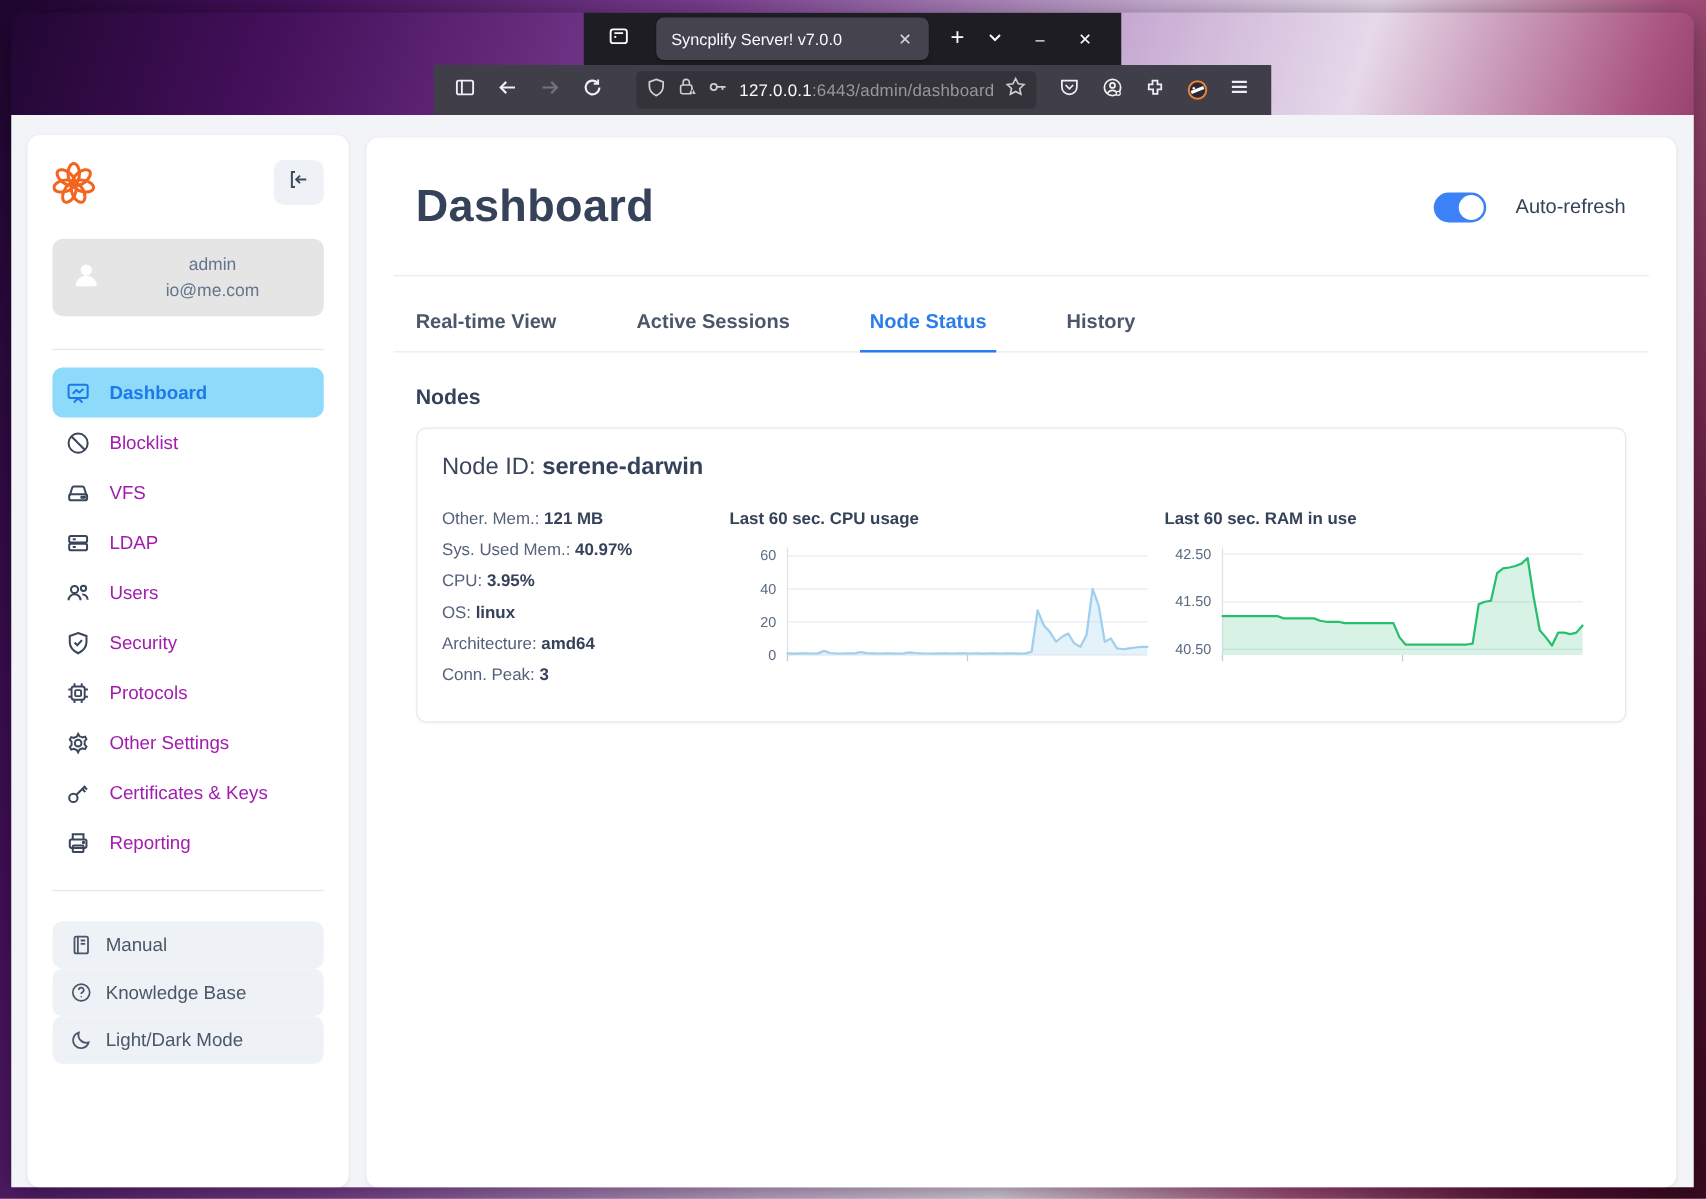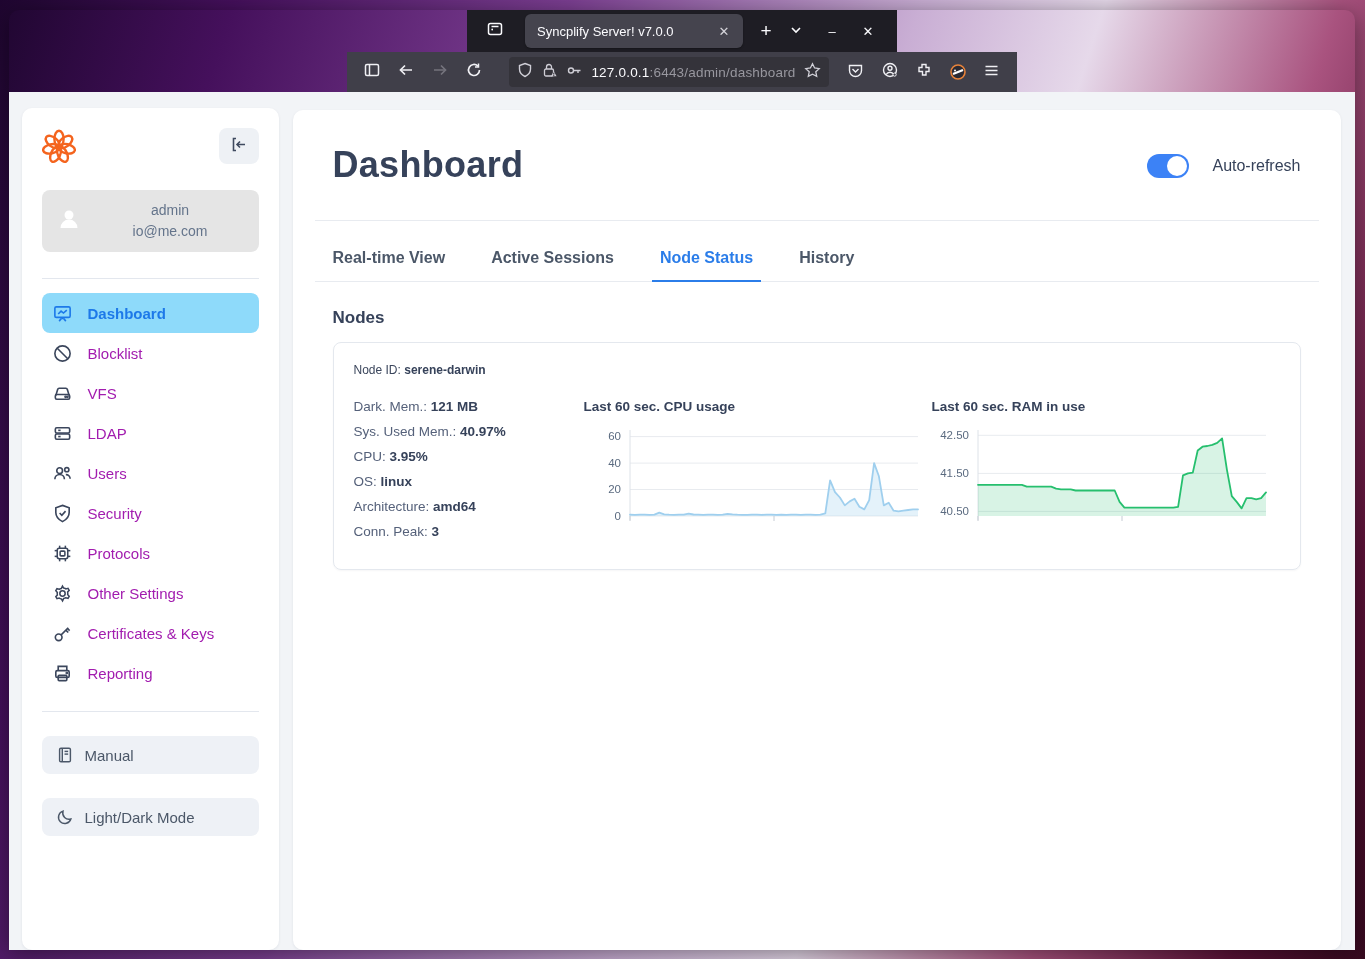--- a/index.html
+++ b/index.html
@@ -50,41 +50,41 @@
   .collapse-btn { width:40px; height:36px; background:#eef1f5; border-radius:8px; display:flex; align-items:center; justify-content:center; color:#3f4a5f; }
   .user-card { margin-top:20px; background:#e5e5e5; border-radius:8px; padding:10px 12px; display:flex; align-items:center; gap:10px; }
   .user-avatar { color:#ffffff; flex-shrink:0; }
   .user-meta { flex:1; text-align:center; color:#64748b; font-size:14px; line-height:1.5; }
   .side-divider { height:1px; background:#e3e7ee; margin:26px 0 14px 0; }
   .nav-list { display:flex; flex-direction:column; gap:0; }
   .nav-item { display:flex; align-items:center; gap:14px; padding:9px 10px; border-radius:8px; color:#a21caf; font-size:15px; }
   .nav-item .nv-icon { width:22px; height:22px; display:flex; align-items:center; justify-content:center; color:#3b465c; flex-shrink:0; }
   .nav-item.active { background:#8edafa; color:#1d79e9; font-weight:700; }
   .nav-item.active .nv-icon { color:#1d79e9; }
-  .side-footer { display:flex; flex-direction:column; gap:24px; margin-top:10px; }
+  .side-footer { display:flex; flex-direction:column; gap:0; margin-top:10px; }
   .side-btn { background:#eef1f6; border-radius:8px; padding:10px 14px; display:flex; align-items:center; gap:11px; color:#4b5768; font-size:15px; }
   .side-btn .nv-icon { width:18px; height:18px; display:flex; align-items:center; justify-content:center; }
 
   .main { flex:1; margin:18px 17px 0 14px; padding:34px 22px 20px 22px; overflow:hidden; }
   .main-header { display:flex; align-items:flex-start; justify-content:space-between; padding:0 18px; }
   .page-title { font-size:36px; font-weight:800; color:#36425a; letter-spacing:.3px; }
   .autorefresh { display:flex; align-items:center; gap:23px; margin-top:10px; }
   .toggle { width:42px; height:24px; border-radius:12px; background:#3c82f6; position:relative; }
   .toggle .knob { position:absolute; top:2px; right:2px; width:20px; height:20px; border-radius:50%; background:#ffffff; }
   .autorefresh-label { font-size:16px; color:#36425a; }
   .hr { height:1px; background:#e8ebf0; margin:34px 0 0 0; }
 
-  .tabs-row { display:flex; gap:46px; padding:28px 18px 0 18px; border-bottom:1px solid #e8ebf0; }
+  .tabs-row { display:flex; gap:64px; padding:28px 18px 0 18px; border-bottom:1px solid #e8ebf0; }
   .tab-link { font-size:16px; font-weight:700; color:#4b5768; padding-bottom:14px; position:relative; }
   .tab-link.active { color:#2b7de9; }
   .tab-link.active::after { content:""; position:absolute; left:-8px; right:-8px; bottom:-1px; height:2px; background:#2b7de9; }
 
   .section-heading { font-size:17px; font-weight:800; color:#36425a; margin:26px 18px 0 18px; }
   .node-card { border:1px solid #e4e8ee; border-radius:8px; margin:14px 18px 0 18px; padding:20px 20px 30px 20px; box-shadow:0 1px 2px rgba(20,35,60,.04); }
-  .node-id-line { font-size:12px; color:#3b465c; }
+  .node-id-line { font-size:19px; color:#3b465c; }
   .node-id-line b { color:#36425a; }
   .node-body { display:flex; margin-top:22px; }
   .stats { width:230px; flex-shrink:0; display:flex; flex-direction:column; gap:10px; }
   .stat-row { font-size:13.5px; color:#55617a; }
   .stat-row b { color:#36425a; }
   .chart-block { width:348px; flex-shrink:0; }
   .chart-block + .chart-block { margin-left:0; }
   .chart-title { font-size:13.5px; font-weight:800; color:#36425a; margin-bottom:6px; }
   .chart-svg { display:block; }
 </style>
@@ -399,20 +399,30 @@
                 <rect x="4" y="2.5" width="12" height="15" rx="1.5"></rect>
                 <line x1="7" y1="2.5" x2="7" y2="17.5"></line>
                 <line x1="9.5" y1="6" x2="13.5" y2="6"></line>
                 <line x1="9.5" y1="9" x2="13.5" y2="9"></line>
               </svg>
           </span>
           <span>Manual</span>
         </div>
         <div class="side-btn">
           <span class="nv-icon">
+            <svg width="18" height="18" viewBox="0 0 20 20" fill="none" stroke="currentColor" stroke-width="1.5">
+                <circle cx="10" cy="10" r="7.5"></circle>
+                <path d="M7.8 7.8a2.2 2.2 0 1 1 3.2 2c-.7.4-1 .8-1 1.6"></path>
+                <circle cx="10" cy="13.8" r="0.7" fill="currentColor" stroke="none"></circle>
+              </svg>
+          </span>
+          <span>Knowledge Base</span>
+        </div>
+        <div class="side-btn">
+          <span class="nv-icon">
             <svg width="18" height="18" viewBox="0 0 20 20" fill="none" stroke="currentColor" stroke-width="1.6">
                 <path d="M16.5 12.2A7 7 0 0 1 7.8 3.5 7 7 0 1 0 16.5 12.2Z"></path>
               </svg>
           </span>
           <span>Light/Dark Mode</span>
         </div>
       </div>
     </div>
 
     <div class="card main">
@@ -437,21 +447,21 @@
 
       <div class="section-heading">Nodes</div>
 
       <div class="node-card">
         <div class="node-id-line">
           <span>Node ID:</span>
           <b>serene-darwin</b>
         </div>
         <div class="node-body">
           <div class="stats">
-            <div class="stat-row"><span>Dark. Mem.:</span> <b>121 MB</b></div>
+            <div class="stat-row"><span>Other. Mem.:</span> <b>121 MB</b></div>
             <div class="stat-row"><span>Sys. Used Mem.:</span> <b>40.97%</b></div>
             <div class="stat-row"><span>CPU:</span> <b>3.95%</b></div>
             <div class="stat-row"><span>OS:</span> <b>linux</b></div>
             <div class="stat-row"><span>Architecture:</span> <b>amd64</b></div>
             <div class="stat-row"><span>Conn. Peak:</span> <b>3</b></div>
           </div>
 
           <div class="chart-block">
             <div class="chart-title">Last 60 sec. CPU usage</div>
             <svg class="chart-svg" width="340" height="118" viewBox="0 0 340 118">

